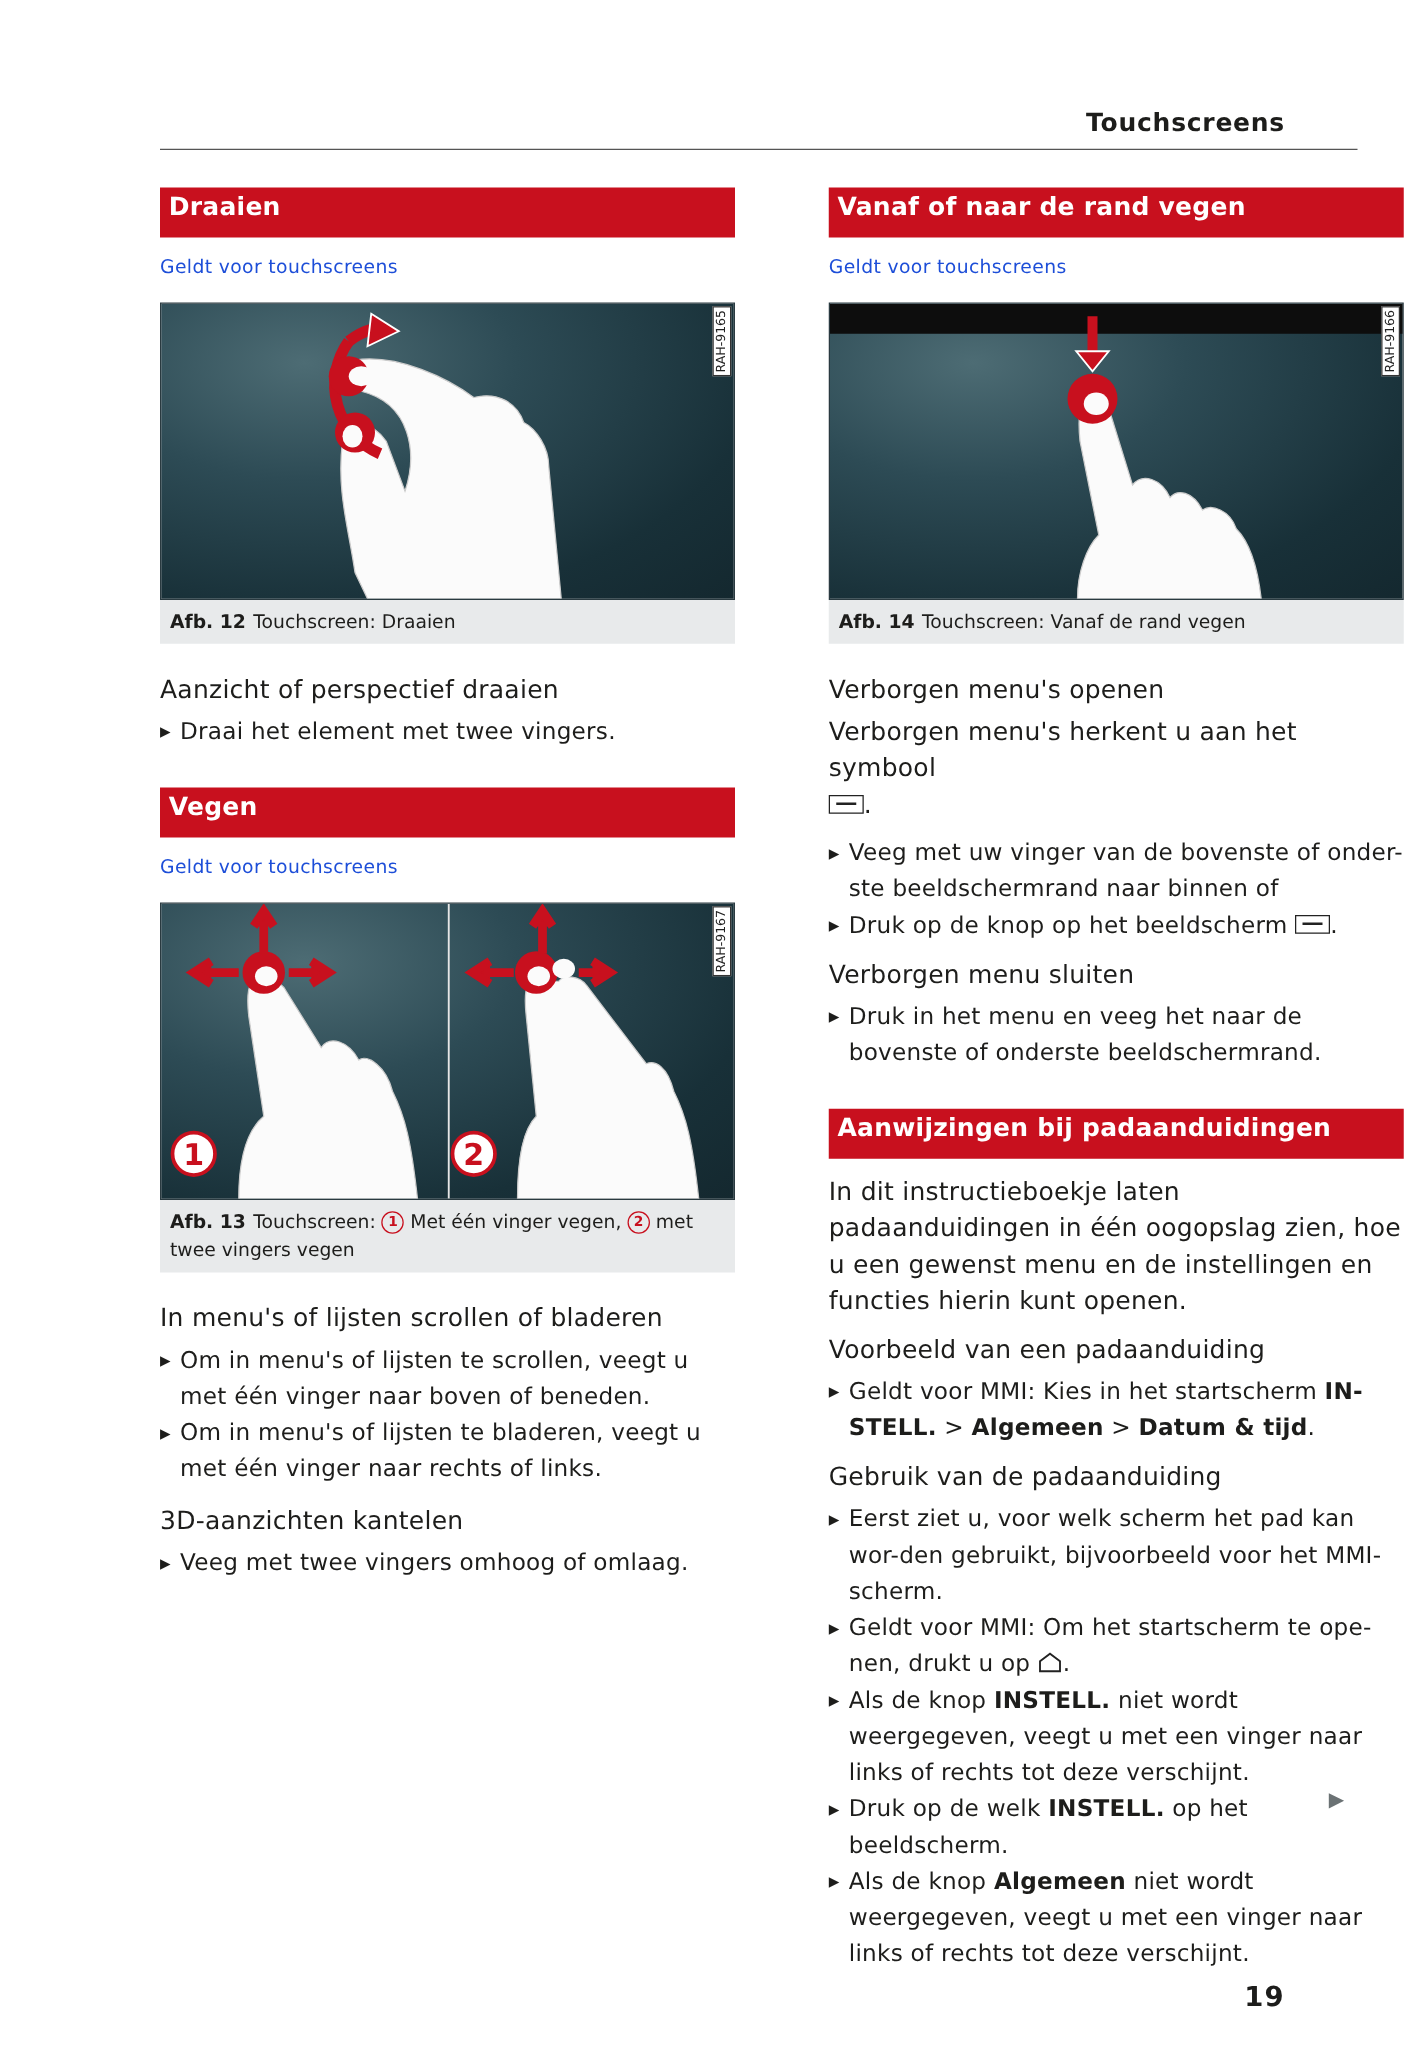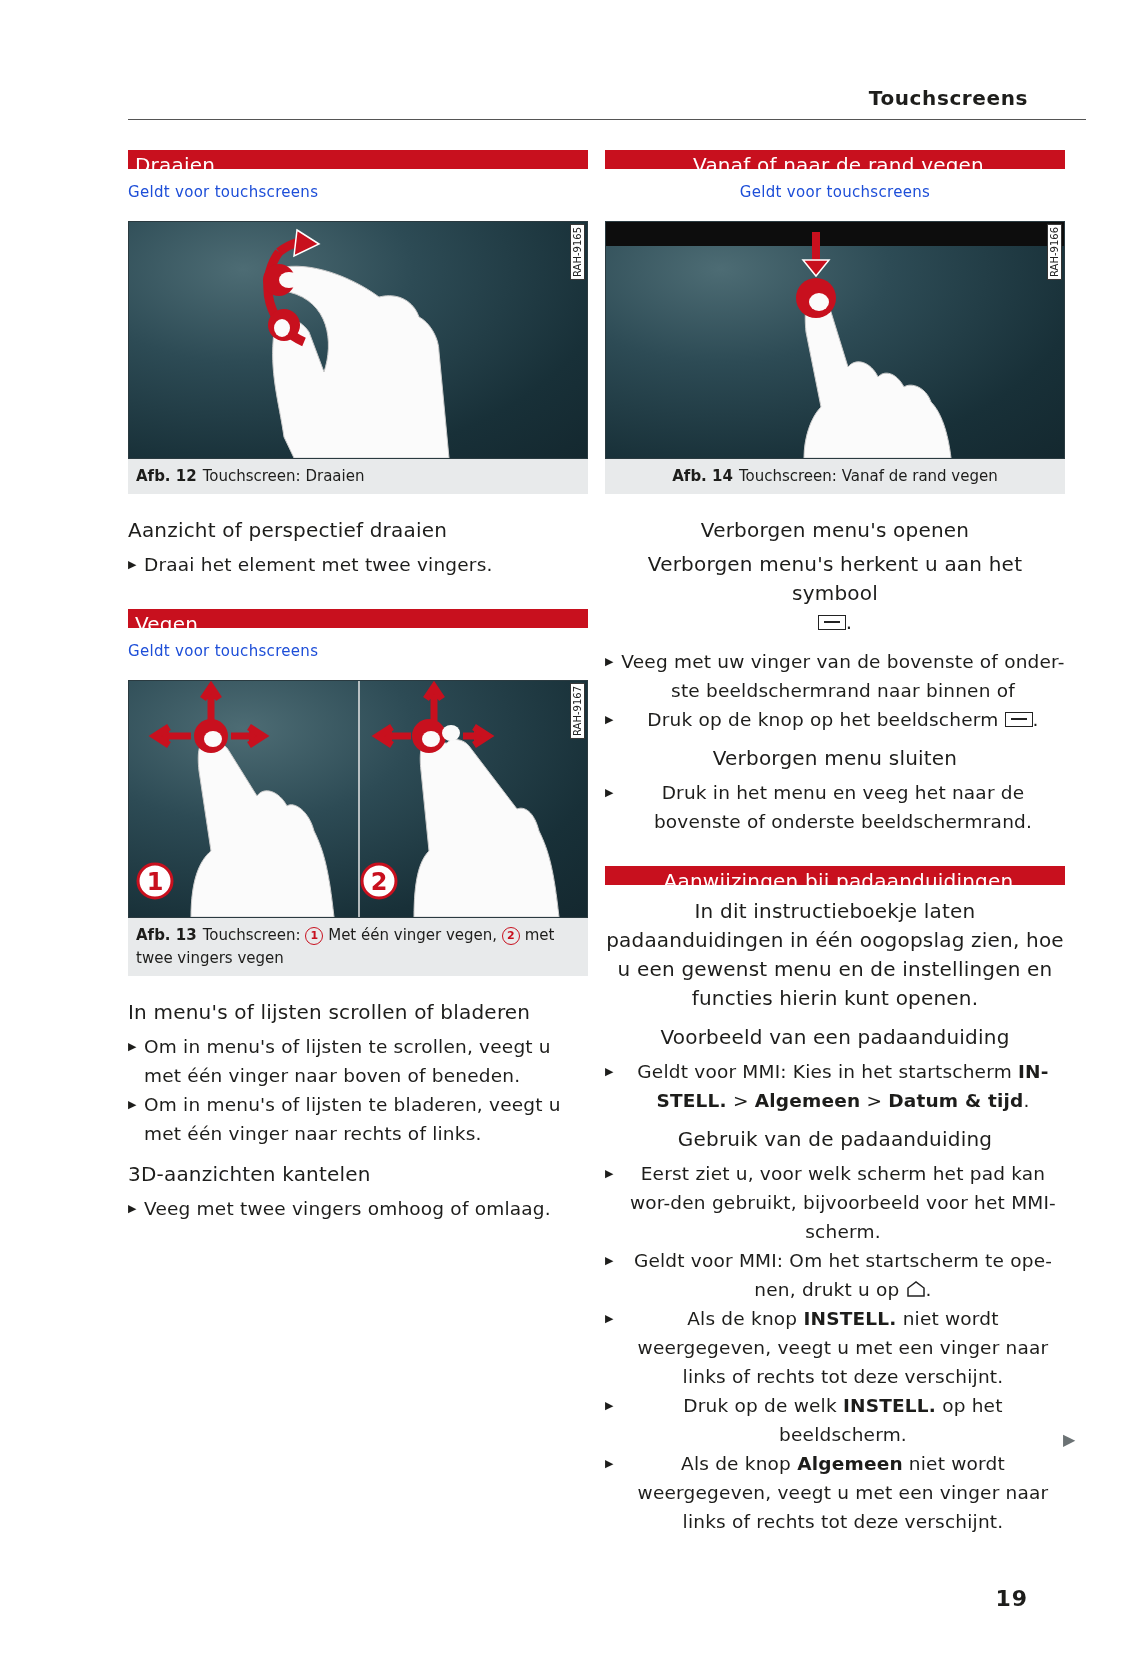--- a/index.html
+++ b/index.html
@@ -8,25 +8,25 @@
     font-family: "DejaVu Sans", sans-serif; color: #1d1d1b; overflow: hidden;
   }
   .header-title {
     position: absolute; right: 114px; top: 86px;
     font-family: "DejaVu Sans", sans-serif; font-weight: bold; font-size: 20px; letter-spacing: 0.6px;
   }
   .header-rule { position: absolute; left: 128px; width: 958px; top: 119px; height: 1px; background: #555; }
 
   .col { position: absolute; top: 150px; width: 460px; }
   .col-left { left: 128px; }
-  .col-right { left: 605px; text-align: center; }
+  .col-right { left: 663px; }
 
   .section-bar {
-    background: #c8101e; color: #fff; font-weight: normal; font-size: 20px;
-    height: 19px; line-height: 31px; padding-left: 7px; letter-spacing: 0.2px;
+    background: #c8101e; color: #fff; font-weight: bold; font-size: 20px;
+    height: 40px; line-height: 31px; padding-left: 7px; letter-spacing: 0.2px;
   }
   .applies { font-size: 15px; color: #1d4ed8; margin-top: 14px; letter-spacing: 0.3px; }
 
   .figure { margin-top: 20px; border-radius: 16px; }
   .fig-img {
     position: relative; height: 236px; border: 1px solid #2a3a40; overflow: hidden;
     background: radial-gradient(ellipse at 25% 20%, #4d6c74 0%, #2d4b55 35%, #183038 75%, #14282f 100%);
   }
   .fig-img svg { position: absolute; left: 0; top: 0; }
   .fig-id {

